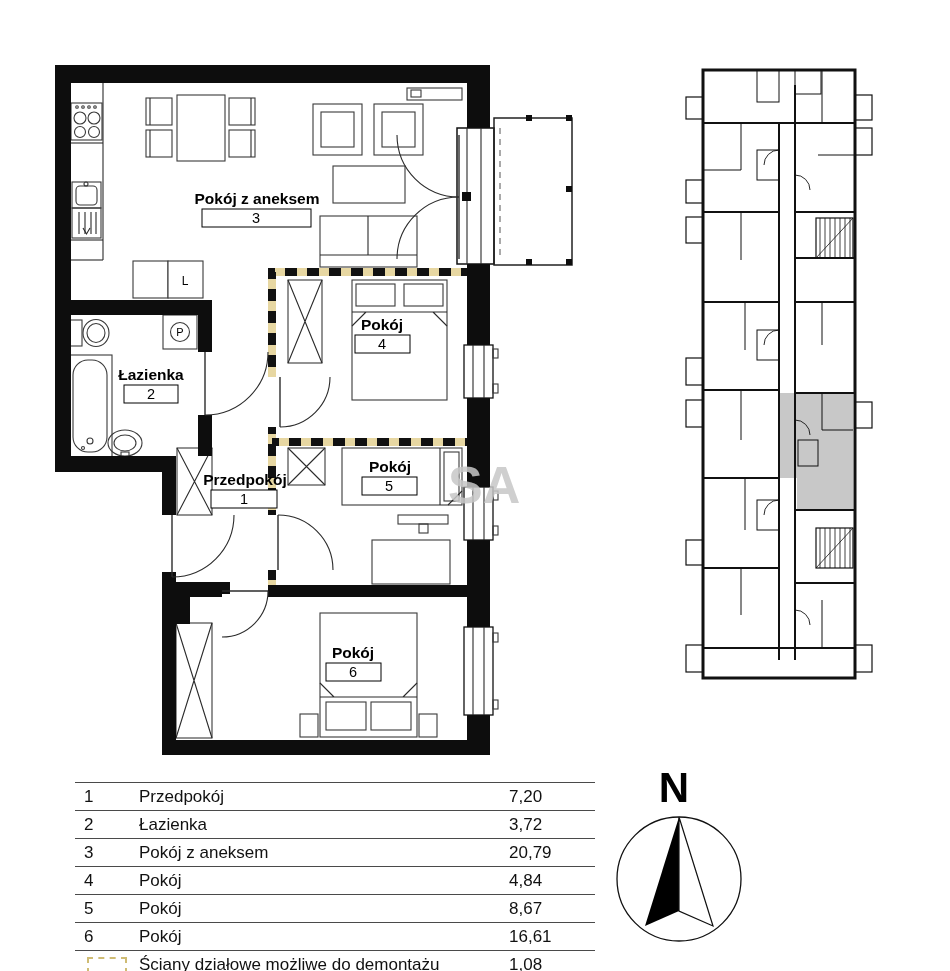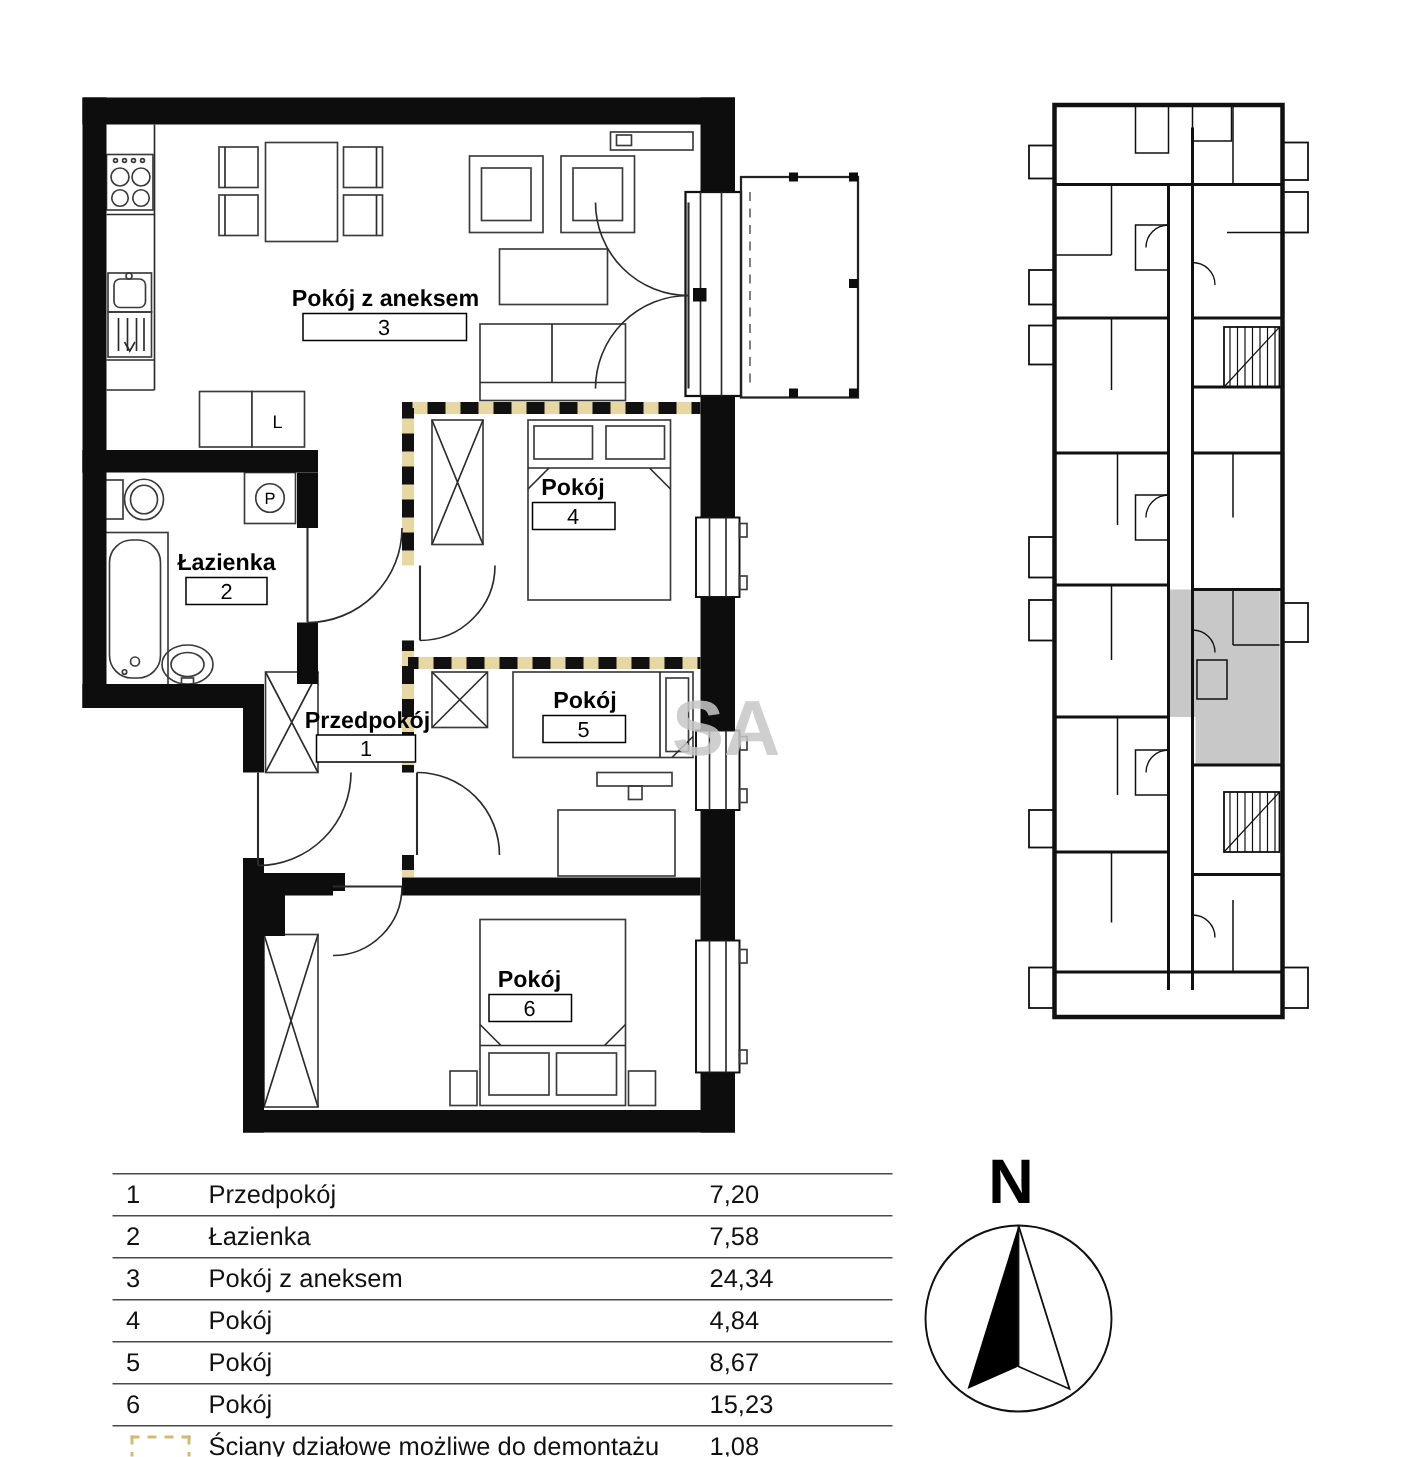--- a/index.html
+++ b/index.html
@@ -16,21 +16,21 @@
   .furn{stroke:#3a3a3a;stroke-width:1.1;fill:#fff;}
   .furnl{stroke:#3a3a3a;stroke-width:1.1;fill:none;}
   .arc{stroke:#2b2b2b;stroke-width:1.1;fill:none;}
   .leaf{stroke:#2b2b2b;stroke-width:1.4;fill:none;}
   .numbox{fill:#fff;stroke:#000;stroke-width:1;}
   .ov{stroke:#111;fill:none;}
 
   .area-table{position:absolute;left:75px;top:782px;width:520px;font-size:17px;}
   .tbl-row{display:grid;grid-template-columns:64px 334px 122px;align-items:center;height:27px;border-top:1px solid #4a4a4a;}
   .tbl-row .no{padding-left:9px;}
-  .tbl-row .area{padding-left:0px;}
+  .tbl-row .area{padding-left:0px;margin-left:36px;}
   .legend-swatch{display:inline-block;width:36px;height:13px;border:2px dashed #cfbc74;margin-left:3px;vertical-align:middle;}
 </style>
 </head>
 <body>
 
 <svg id="plan-svg" viewBox="0 0 950 971" xmlns="http://www.w3.org/2000/svg">
 
   <g>
 
     <g>
@@ -367,41 +367,41 @@
 
 <div class="area-table">
   <div class="tbl-row">
     <span class="no">1</span>
     <span class="name">Przedpokój</span>
     <span class="area">7,20</span>
   </div>
   <div class="tbl-row">
     <span class="no">2</span>
     <span class="name">Łazienka</span>
-    <span class="area">7,58</span>
+    <span class="area">3,72</span>
   </div>
   <div class="tbl-row">
     <span class="no">3</span>
     <span class="name">Pokój z aneksem</span>
-    <span class="area">24,34</span>
+    <span class="area">20,79</span>
   </div>
   <div class="tbl-row">
     <span class="no">4</span>
     <span class="name">Pokój</span>
     <span class="area">4,84</span>
   </div>
   <div class="tbl-row">
     <span class="no">5</span>
     <span class="name">Pokój</span>
     <span class="area">8,67</span>
   </div>
   <div class="tbl-row">
     <span class="no">6</span>
     <span class="name">Pokój</span>
-    <span class="area">15,23</span>
+    <span class="area">16,61</span>
   </div>
   <div class="tbl-row">
     <span class="no"><span class="legend-swatch"></span></span>
     <span class="name">Ściany działowe możliwe do demontażu</span>
     <span class="area">1,08</span>
   </div>
 
 </div>
 
 </body></html>

